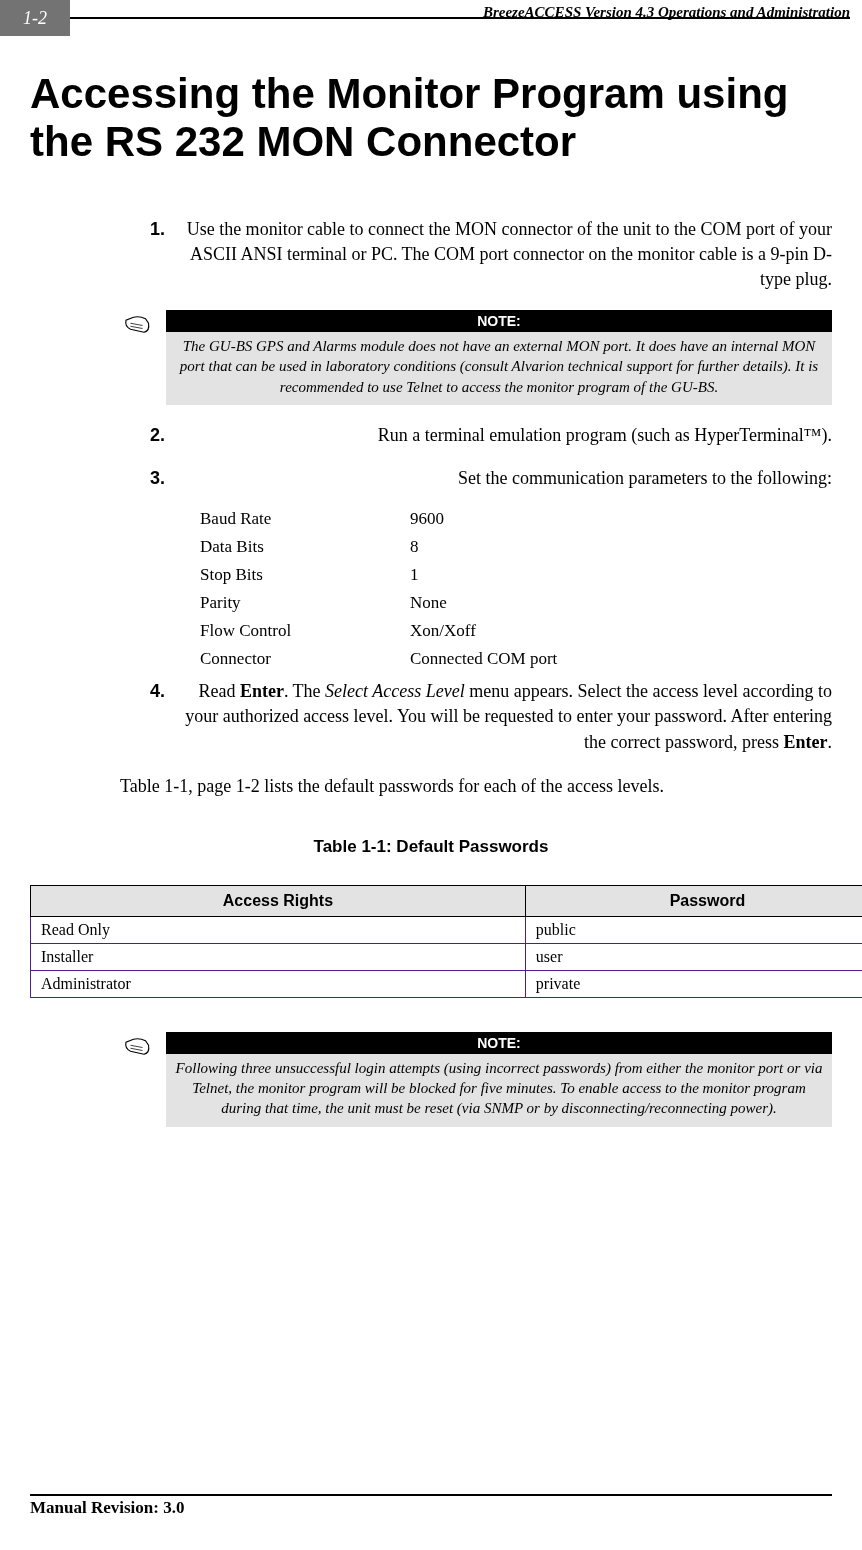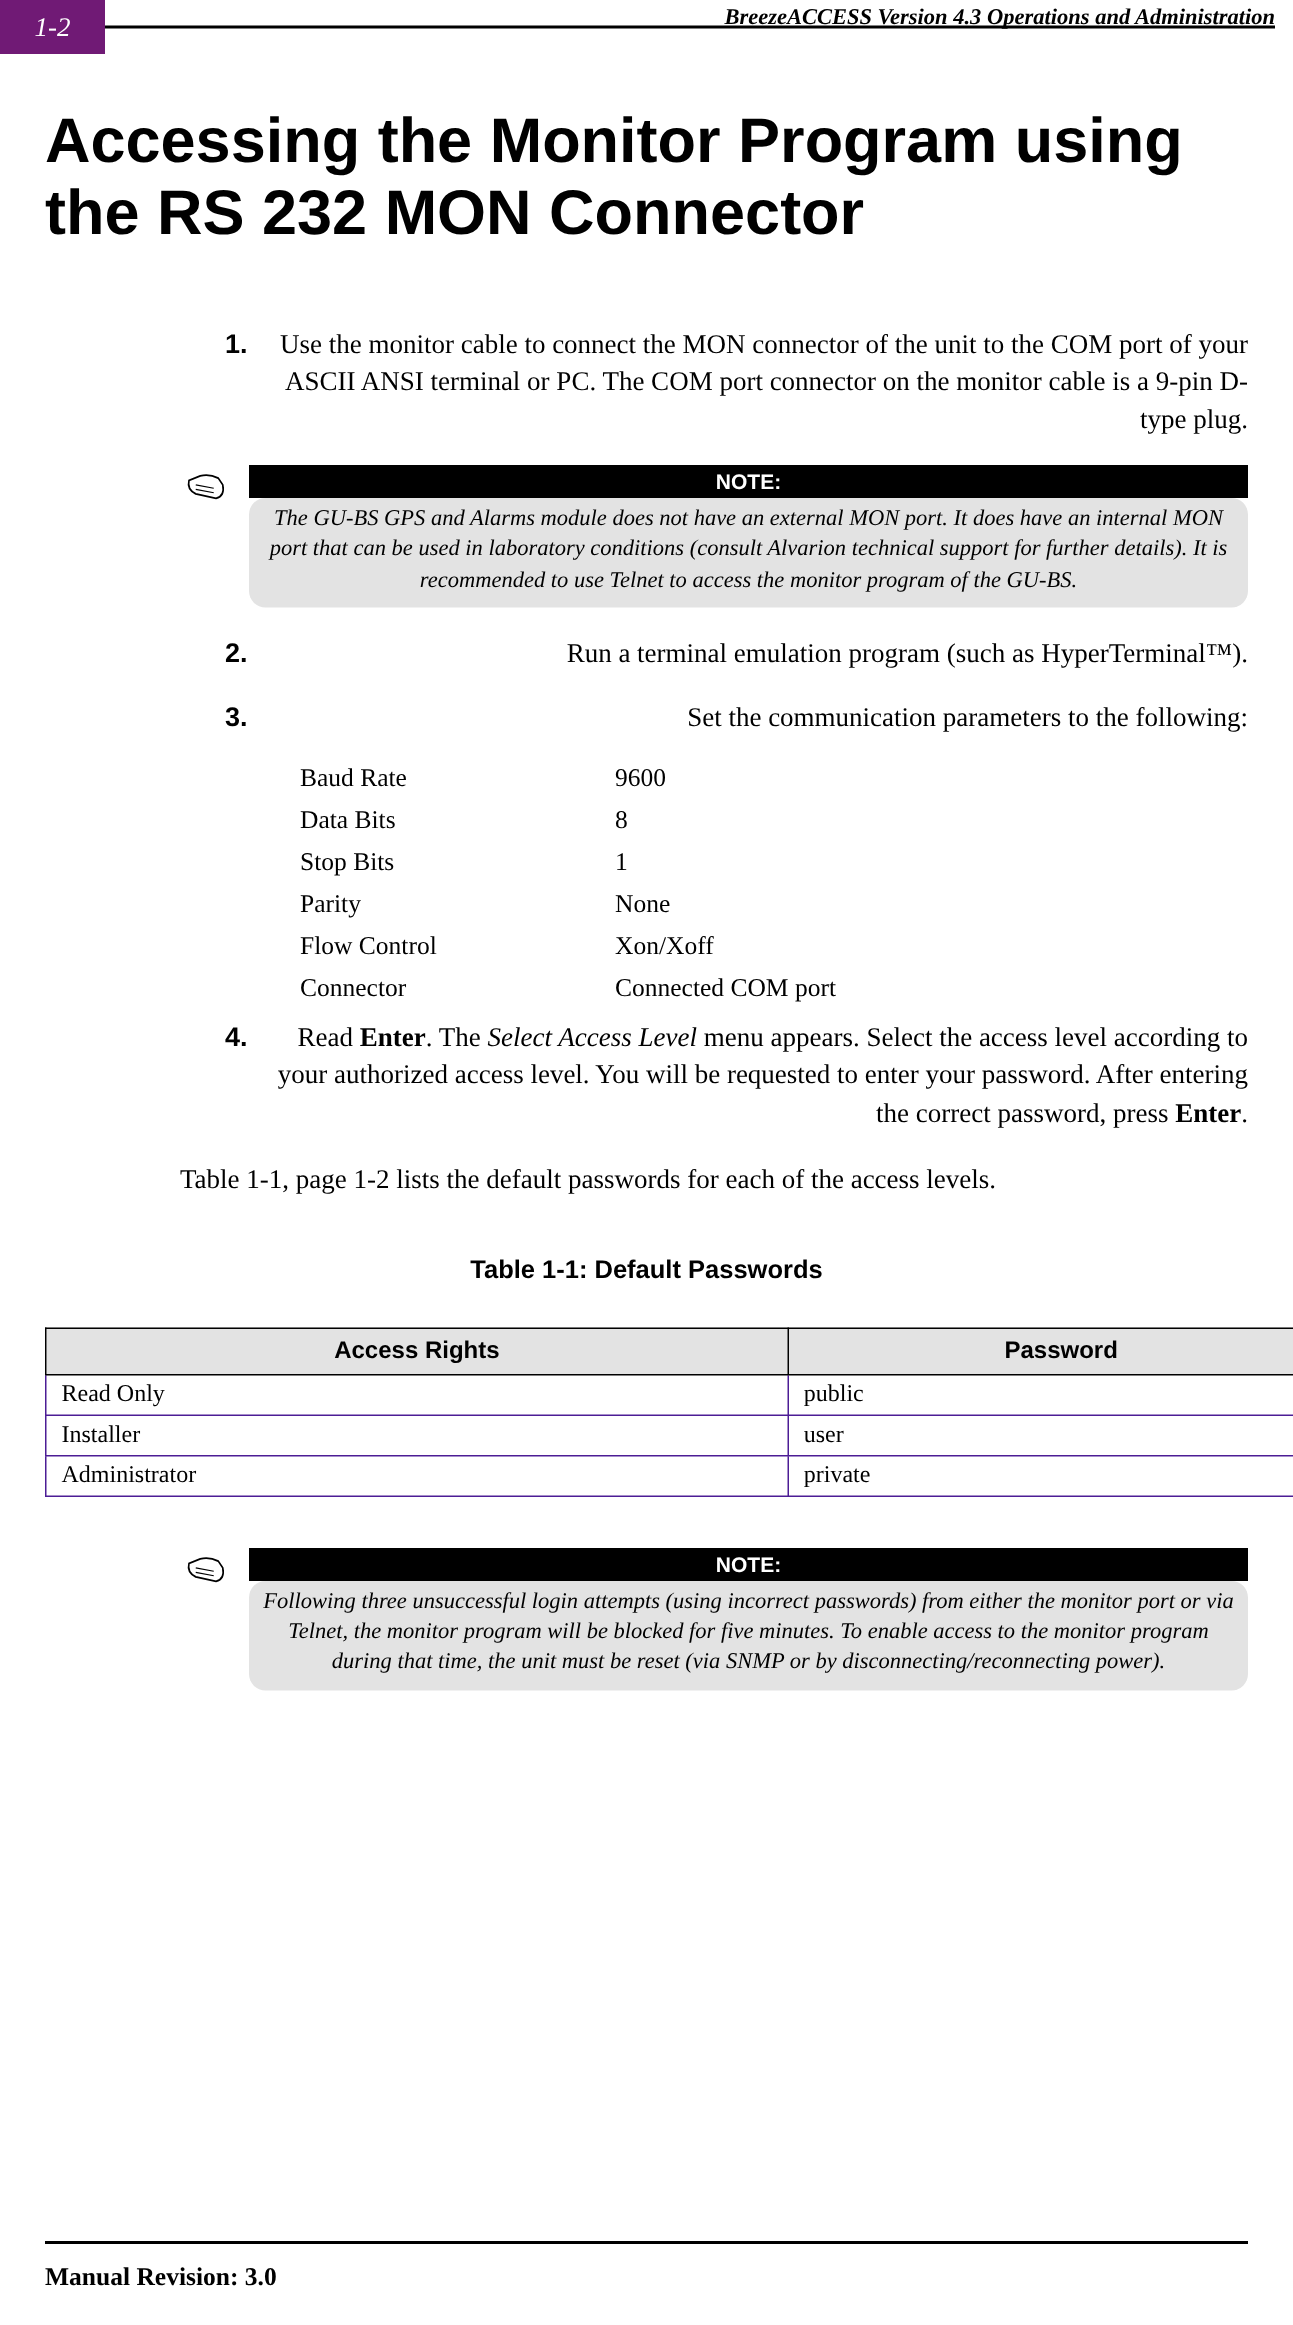--- a/index.html
+++ b/index.html
@@ -8,21 +8,21 @@
     height: 1550px;
     background: #fff;
     font-family: Georgia, 'Times New Roman', serif;
     color: #000;
     position: relative;
   }
   .header-area { position: relative; height: 40px; }
   .page-tab {
     position: absolute; left: 0; top: 0;
     width: 70px; height: 36px;
-    background: #701a75; color: #fff;
+    background: #737373; color: #fff;
     font-style: italic;
     font-family: Georgia, serif;
     font-size: 18px;
     display: flex; align-items: center; justify-content: center;
   }
   .header-title {
     position: absolute; right: 12px; top: 4px;
     font-weight: bold; font-style: italic;
     font-size: 15px;
   }
@@ -71,21 +71,20 @@
     background: #000; color: #fff;
     font-family: Arial, sans-serif; font-weight: bold;
     font-size: 14px; padding: 3px 8px;
   }
   .note-body {
     background: #e3e3e3;
     font-size: 15px;
     padding: 4px 8px 8px 8px;
     line-height: 1.35;
     font-style: italic;
-    border-radius: 11px;
   }
   .param-table {
     margin: 8px 0 10px 170px;
     font-size: 17px;
   }
   .param-table .row { display: flex; margin-bottom: 8px; }
   .param-table .k { width: 210px; }
   .param-table .v { }
   .select-access { font-style: italic; }
   .kbd { font-family: Georgia, serif; font-weight: bold; }
@@ -118,21 +117,21 @@
   }
   table.pw td {
     border: 1px solid #4c1d95;
     padding: 4px 10px;
   }
   .footer-rule {
     position: absolute; bottom: 54px; left: 30px; right: 30px;
     height: 2px; background: #000;
   }
   .footer-text {
-    position: absolute; bottom: 22px; left: 30px;
+    position: absolute; bottom: 32px; left: 30px;
     font-weight: bold; font-size: 17px;
   }
 </style>
 </head>
 <body>
 
 <div class="header-area">
   <div class="page-tab">1-2</div>
   <div class="header-rule"></div>
   <div class="header-title">BreezeACCESS Version 4.3 Operations and Administration</div>

